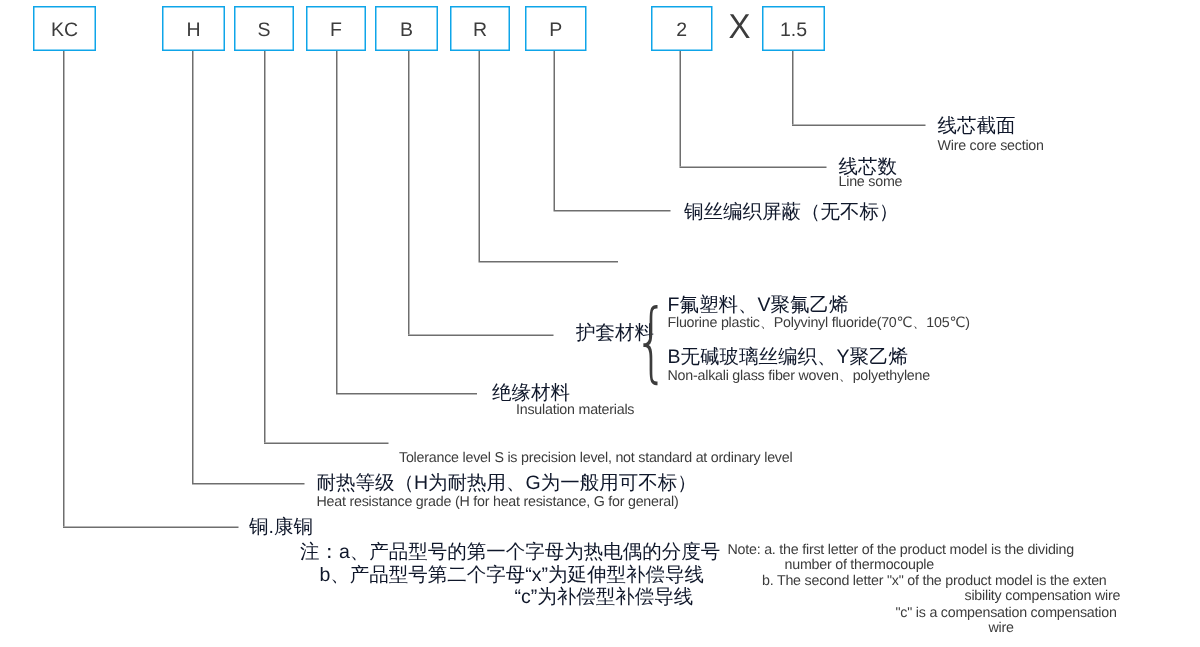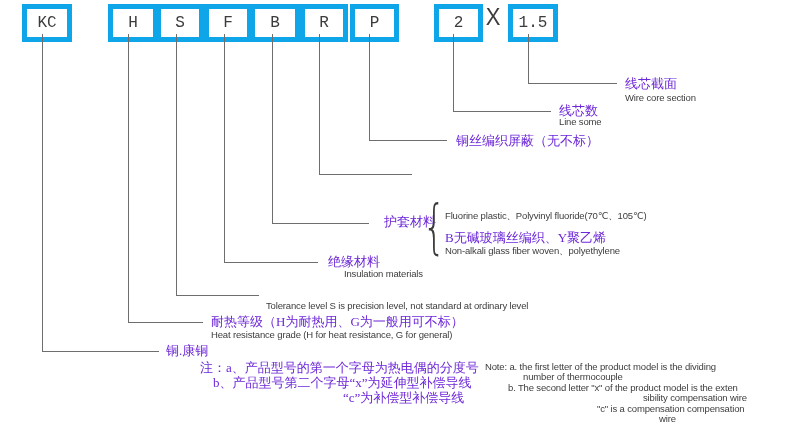--- a/index.html
+++ b/index.html
@@ -2,29 +2,29 @@
 <html><head>
 <meta charset="utf-8">
 <style>
   html,body{margin:0;padding:0;background:#ffffff;}
   .canvas{
     position:relative;width:800px;height:431px;background:#ffffff;
     font-family:"Liberation Sans","DejaVu Sans",sans-serif;
     overflow:hidden;color:#3c3c3c;
   }
   .code-box{
-    position:absolute;top:4px;height:28px;border:5px solid #0ea5e9;
+    position:absolute;top:4px;height:28px;border:1px solid #0ea5e9;
     display:flex;align-items:center;justify-content:center;
-    font-size:16px;color:#3c3c3c;box-sizing:content-box;background:#fff;font-family:Liberation Mono, monospace;
+    font-size:13px;color:#3c3c3c;box-sizing:content-box;background:#fff;
   }
   .vline{position:absolute;width:1px;background:#6e6e6e;}
   .hline{position:absolute;height:1px;background:#6e6e6e;}
   .cn{
-    position:absolute;font-size:13px;line-height:14px;color:#6d28d9;
-    white-space:nowrap;font-family:Liberation Serif, serif;
+    position:absolute;font-size:13px;line-height:14px;color:#0f172a;
+    white-space:nowrap;font-family:Liberation Sans, sans-serif;
   }
   .en{
     position:absolute;font-size:9.5px;line-height:10px;color:#3c3c3c;
     white-space:nowrap;letter-spacing:-0.15px;
     font-family:"Liberation Sans","DejaVu Sans",sans-serif;
   }
   .x-sign{
     position:absolute;left:481px;top:5px;width:24px;text-align:center;
     font-size:22px;font-weight:400;color:#3c3c3c;transform:scaleY(1.05);
   }
@@ -37,20 +37,21 @@
 </style>
 </head>
 <body>
 
 <div class="canvas" id="diagram">
 
   <div class="x-sign">X</div>
 
   <div class="cn" style="left:384px;top:215px">护套材料</div>
   <div class="brace">{</div>
+  <div class="cn" style="left:445px;top:196px">F氟塑料、V聚氟乙烯</div>
   <div class="en" style="left:445px;top:211px">Fluorine plastic、Polyvinyl fluoride(70℃、105℃)</div>
   <div class="cn" style="left:445px;top:231px">B无碱玻璃丝编织、Y聚乙烯</div>
   <div class="en" style="left:445px;top:246px">Non-alkali glass fiber woven、polyethylene</div>
 
 <div class="code-box" style="left: 22px; width: 40px;">KC</div>
     <div class="code-box" style="left: 108px; width: 40px;">H</div>
     <div class="code-box" style="left: 156px; width: 38px;">S</div>
     <div class="code-box" style="left: 204px; width: 38px;">F</div>
     <div class="code-box" style="left: 250px; width: 40px;">B</div>
     <div class="code-box" style="left: 300px; width: 38px;">R</div>

